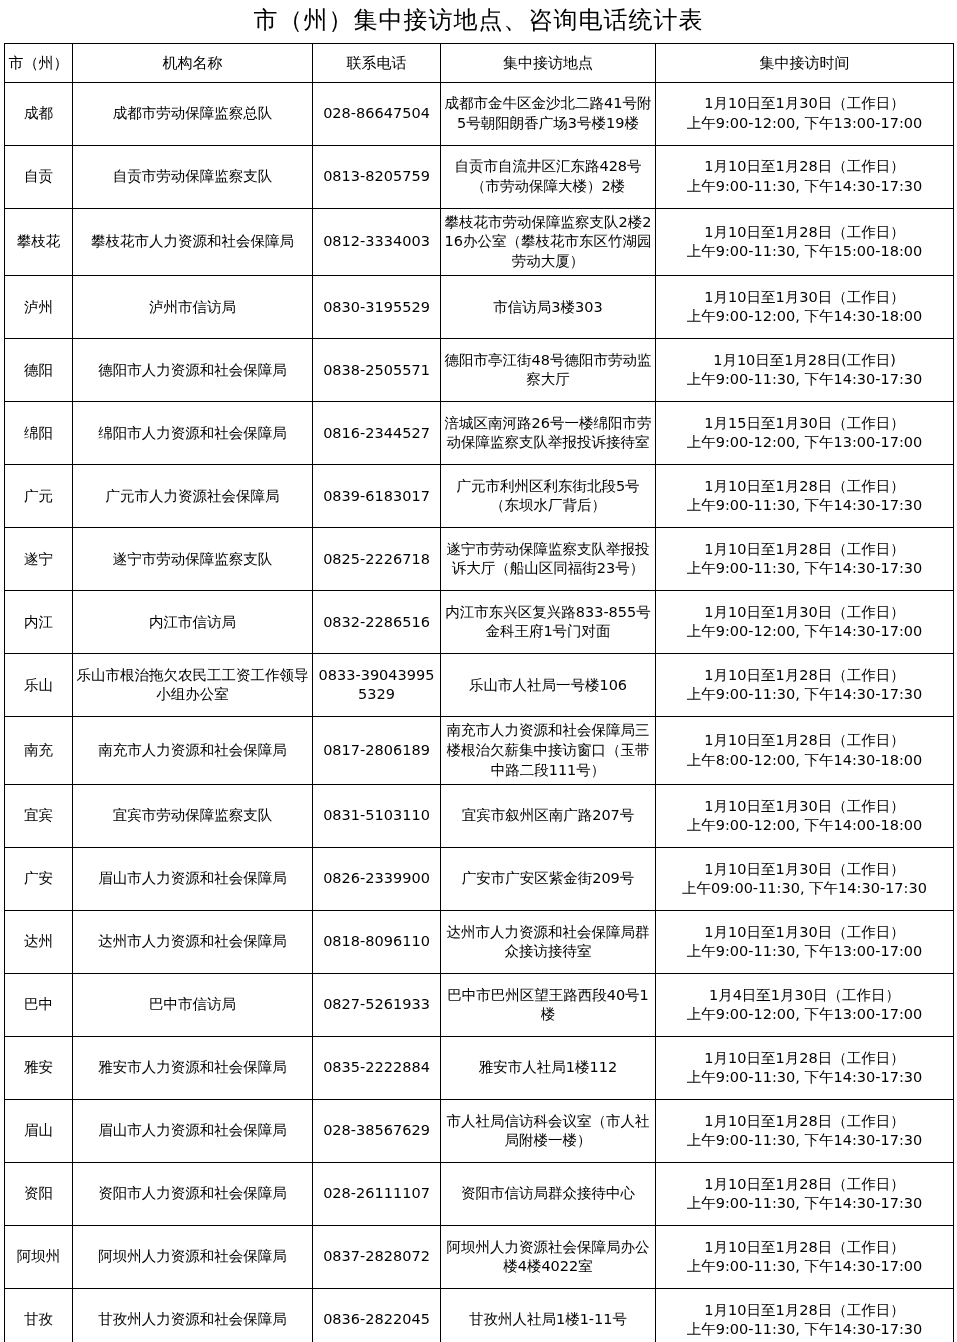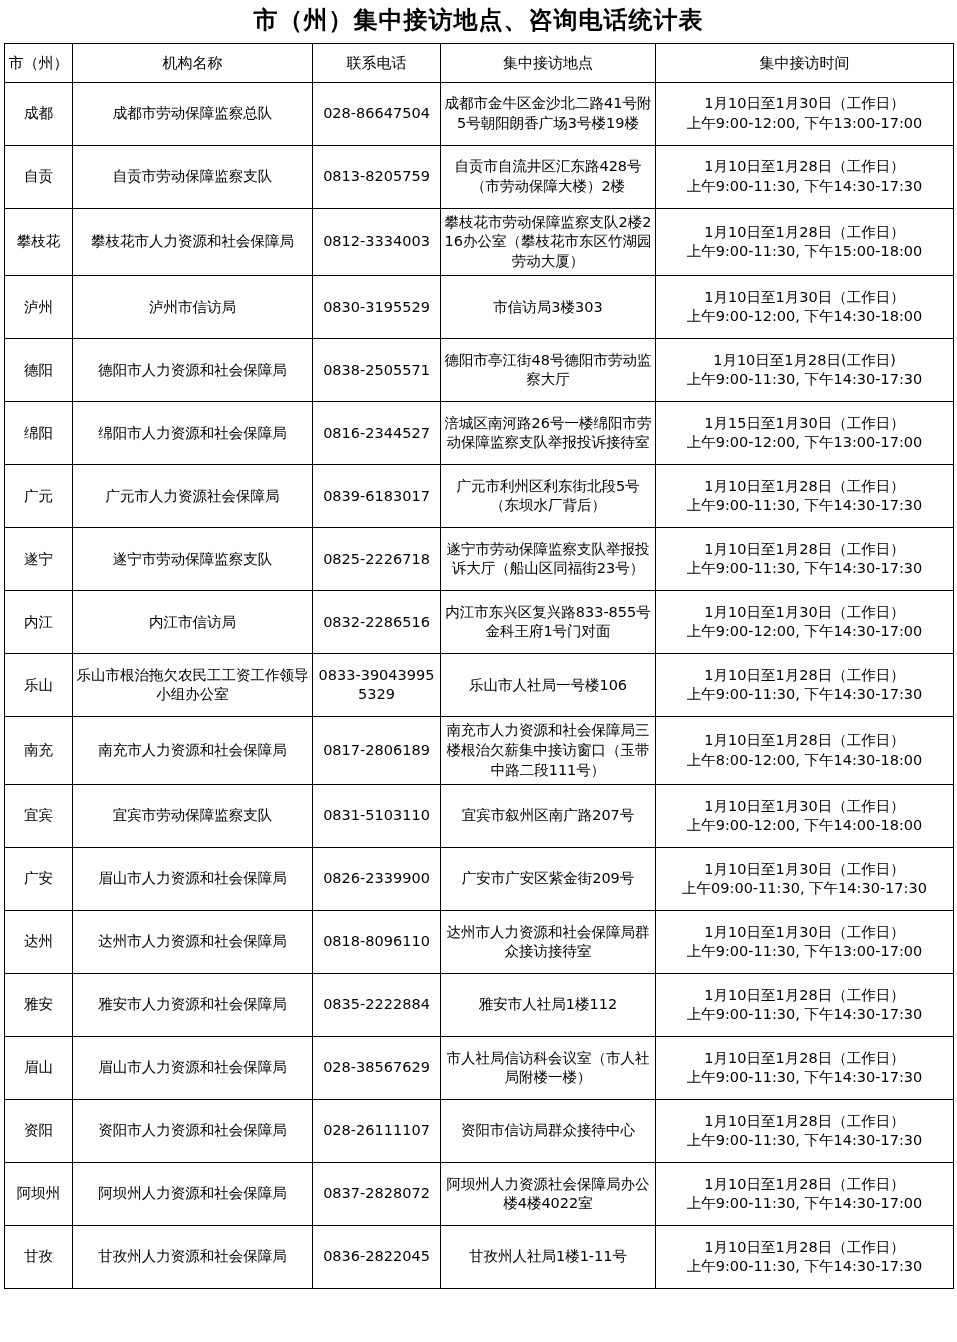--- a/index.html
+++ b/index.html
@@ -13,21 +13,21 @@
     color: #000000;
   }
   .page {
     width: 957px;
     box-sizing: border-box;
     padding: 0 4px;
   }
   .doc-title {
     text-align: center;
     font-family: "DejaVu Serif", "Liberation Serif", serif;
-    font-weight: bold;
+    font-weight: normal;
     font-size: 24px;
     letter-spacing: 1px;
     padding: 6px 0 8px 0;
     line-height: 1.2;
   }
   table.stat-table {
     border-collapse: collapse;
     width: 949px;
     margin: 0 auto;
     table-layout: fixed;
@@ -189,20 +189,27 @@
           <td class="time">1月10日至1月30日（工作日）<br>上午09:00-11:30, 下午14:30-17:30</td>
         </tr>
         <tr class="row-tall">
           <td class="city">达州</td>
           <td class="org">达州市人力资源和社会保障局</td>
           <td class="phone">0818-8096110</td>
           <td class="place">达州市人力资源和社会保障局群众接访接待室</td>
           <td class="time">1月10日至1月30日（工作日）<br>上午9:00-11:30, 下午13:00-17:00</td>
         </tr>
         <tr class="row-tall">
+          <td class="city">巴中</td>
+          <td class="org">巴中市信访局</td>
+          <td class="phone">0827-5261933</td>
+          <td class="place">巴中市巴州区望王路西段40号1楼</td>
+          <td class="time">1月4日至1月30日（工作日）<br>上午9:00-12:00, 下午13:00-17:00</td>
+        </tr>
+        <tr class="row-tall">
           <td class="city">雅安</td>
           <td class="org">雅安市人力资源和社会保障局</td>
           <td class="phone">0835-2222884</td>
           <td class="place">雅安市人社局1楼112</td>
           <td class="time">1月10日至1月28日（工作日）<br>上午9:00-11:30, 下午14:30-17:30</td>
         </tr>
         <tr class="row-tall">
           <td class="city">眉山</td>
           <td class="org">眉山市人力资源和社会保障局</td>
           <td class="phone">028-38567629</td>

